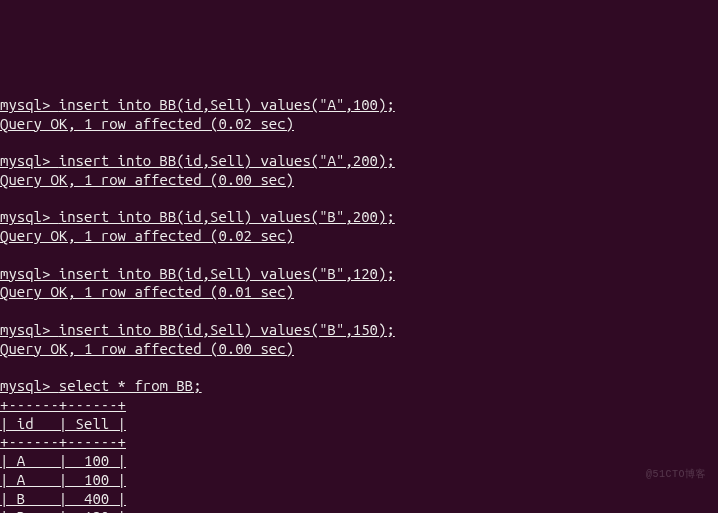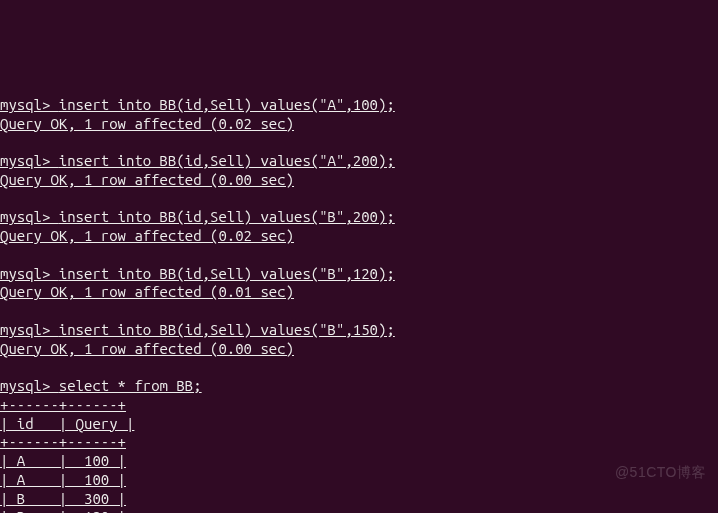--- a/index.html
+++ b/index.html
@@ -15,22 +15,22 @@
       height: 513px;
       overflow: hidden;
       position: relative;
     }
     .line { white-space: pre; text-decoration: underline; }
     .watermark {
       position: absolute;
       right: 12px;
       bottom: 32px;
       color: rgba(255,255,255,0.18);
-      font-family: Liberation Sans, sans-serif;
-      font-size: 14px;
+      font-family: Liberation Mono, monospace;
+      font-size: 10px;
       letter-spacing: 0.5px;
     }
   </style>
 </head>
 <body>
 
 
 
 <div>
 <span class="line"><span>mysql&gt; </span><span>insert into BB(id,Sell) values("A",100);</span></span>
@@ -43,25 +43,25 @@
 <span class="line">Query OK, 1 row affected (0.02 sec)</span>
 
 <span class="line"><span>mysql&gt; </span><span>insert into BB(id,Sell) values("B",120);</span></span>
 <span class="line">Query OK, 1 row affected (0.01 sec)</span>
 
 <span class="line"><span>mysql&gt; </span><span>insert into BB(id,Sell) values("B",150);</span></span>
 <span class="line">Query OK, 1 row affected (0.00 sec)</span>
 
 <span class="line"><span>mysql&gt; </span><span>select * from BB;</span></span>
 <span class="line">+------+------+</span>
-<span class="line">| id   | Query |</span>
+<span class="line">| id   | Sell |</span>
 <span class="line">+------+------+</span>
 <span class="line">| A    |  100 |</span>
 <span class="line">| A    |  100 |</span>
-<span class="line">| B    |  300 |</span>
+<span class="line">| B    |  400 |</span>
 <span class="line">| B    |  120 |</span>
 
 
 
 
 </div>
 
 <div class="watermark">@51CTO博客</div>
 
 

